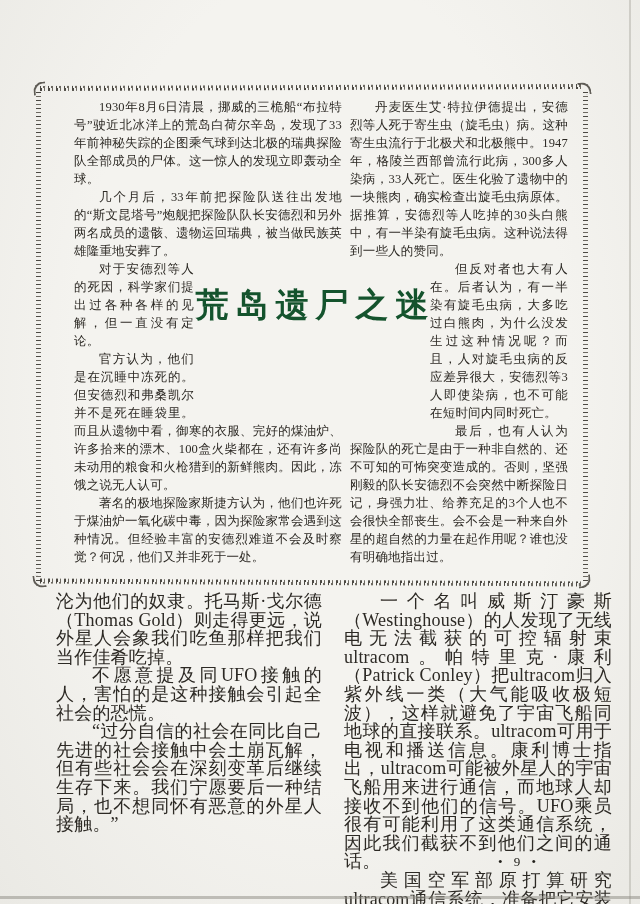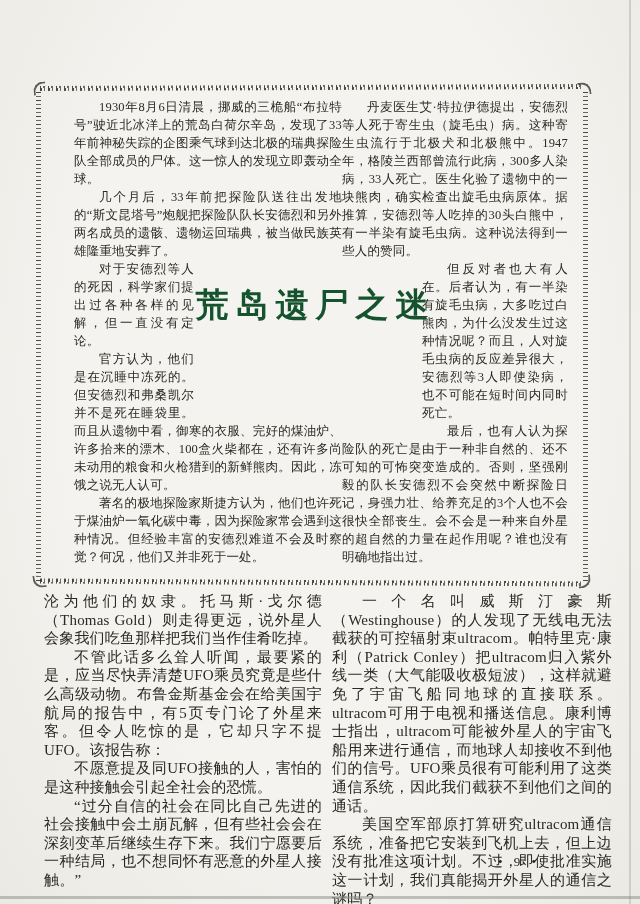--- a/index.html
+++ b/index.html
@@ -42,38 +42,38 @@
   .corner.tr { right:-3px; top:-3px; transform:rotate(82deg); }
   .corner.bl { left:-3px; bottom:-3px; transform:rotate(-98deg); }
   .corner.br { right:-3px; bottom:-3px; transform:rotate(172deg); }
 
   
   p { margin:0; font-size:12.5px; line-height:18px; text-align:justify;
       text-justify:inter-character; letter-spacing:.2px; }
   p.indent { text-indent:2em; }
 
   .frame-inner { position:absolute; left:38px; right:20px; top:13px; bottom:12px;
-                 display:flex; }
+                 display:flex; gap:8px; }
   .tcol-l { width:268px; flex:none; }
   .tcol-r { flex:1; }
   .spacer-r { float:right; width:148px; height:146px; }
   .spacer-l { float:left; width:80px; height:164px; }
 
   .title-block { position:absolute; left:50%; top:198px; transform:translateX(-50%);
                  width:262px; z-index:2; text-align:center; }
   .title { font-size:33px; font-weight:bold; letter-spacing:7px; white-space:nowrap;
            color:#14532d; text-indent:7px; }
   .byline { margin-top:27px; font-size:13px; letter-spacing:2px; text-align:right;
             padding-right:18px; color:#2c2924; }
 
   
   .lower { position:absolute; left:44px; top:592px; width:568px; display:flex; gap:10px; }
   .bcol-l { width:278px; flex:none; }
   .bcol-r { flex:1; }
-  .lower p { font-size:15px; line-height:18.6px; }
+  .lower p { font-size:18px; line-height:18.6px;margin-left:12px; }
 
   .page-number { position:absolute; left:498px; top:854px; font-size:13px;
                  letter-spacing:4px; color:#22201b; }
 </style>
 </head>
 <body>
 
 <div class="page">
 
   <div class="frame">
@@ -104,21 +104,20 @@
         <div class="spacer-l"></div>
         <p class="indent">但反对者也大有人在。后者认为，有一半染有旋毛虫病，大多吃过白熊肉，为什么没发生过这种情况呢？而且，人对旋毛虫病的反应差异很大，安德烈等3人即使染病，也不可能在短时间内同时死亡。</p>
         <p class="indent">最后，也有人认为探险队的死亡是由于一种非自然的、还不可知的可怖突变造成的。否则，坚强刚毅的队长安德烈不会突然中断探险日记，身强力壮、给养充足的3个人也不会很快全部丧生。会不会是一种来自外星的超自然的力量在起作用呢？谁也没有明确地指出过。</p>
       </div>
     </div>
   </div>
 
   <div class="lower">
     <div class="bcol-l">
       <p>沦为他们的奴隶。托马斯·戈尔德（Thomas Gold）则走得更远，说外星人会象我们吃鱼那样把我们当作佳肴吃掉。</p>
-      <p class="indent">不管此话多么耸人听闻，最要紧的是，应当尽快弄清楚UFO乘员究竟是些什么高级动物。布鲁金斯基金会在给美国宇航局的报告中，有5页专门论了外星来客。但令人吃惊的是，它却只字不提UFO。该报告称：</p>
       <p class="indent">不愿意提及同UFO接触的人，害怕的是这种接触会引起全社会的恐慌。</p>
       <p class="indent">“过分自信的社会在同比自己先进的社会接触中会土崩瓦解，但有些社会会在深刻变革后继续生存下来。我们宁愿要后一种结局，也不想同怀有恶意的外星人接触。”</p>
     </div>
     <div class="bcol-r">
       <p class="indent">一个名叫威斯汀豪斯（Westinghouse）的人发现了无线电无法截获的可控辐射束ultracom。帕特里克·康利（Patrick Conley）把ultracom归入紫外线一类（大气能吸收极短波），这样就避免了宇宙飞船同地球的直接联系。ultracom可用于电视和播送信息。康利博士指出，ultracom可能被外星人的宇宙飞船用来进行通信，而地球人却接收不到他们的信号。UFO乘员很有可能利用了这类通信系统，因此我们截获不到他们之间的通话。</p>
       <p class="indent">美国空军部原打算研究ultracom通信系统，准备把它安装到飞机上去，但上边没有批准这项计划。不过，即使批准实施这一计划，我们真能揭开外星人的通信之谜吗？</p>
     </div>
   </div>
 
   <div class="page-number">• 9 •</div>

